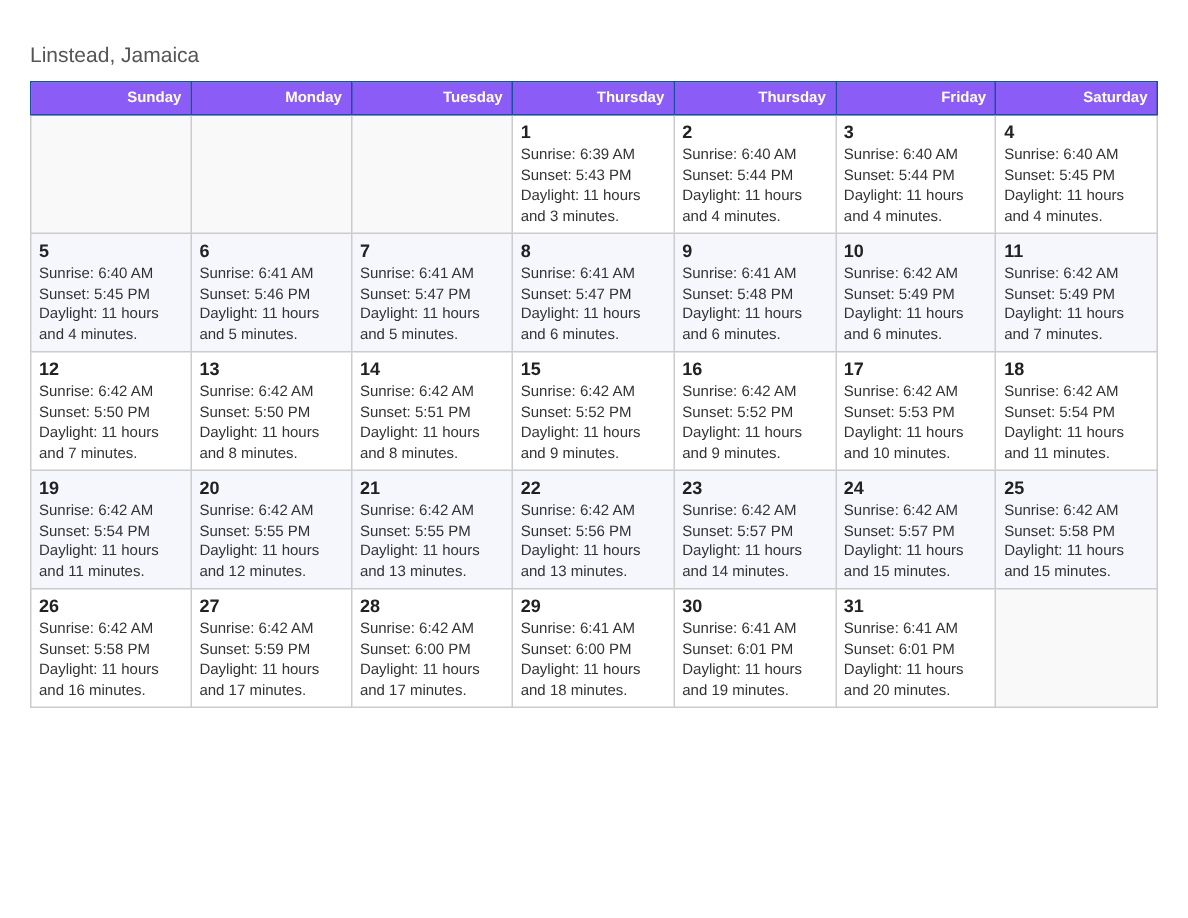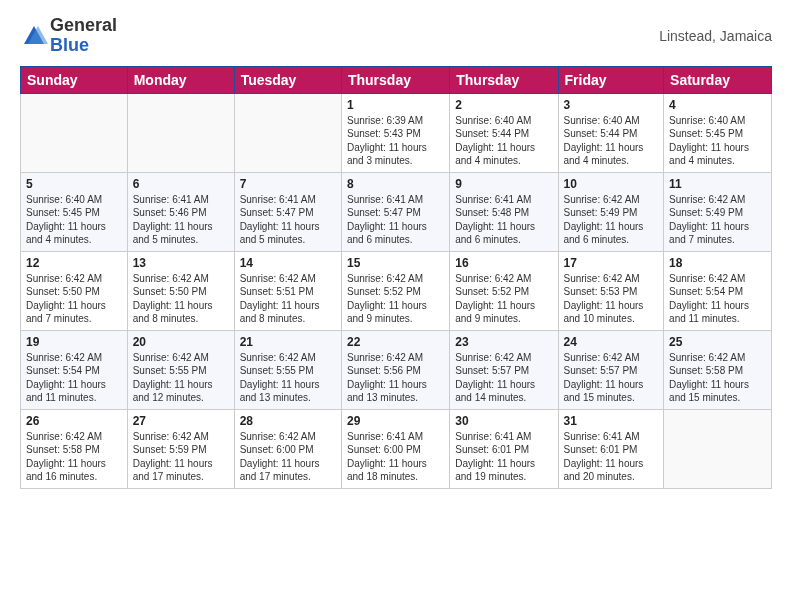--- a/index.html
+++ b/index.html
@@ -50,25 +50,25 @@
       font-size: 14px;
       color: #555;
       margin-top: 12px;
     }
     .calendar {
       width: 100%;
       border-collapse: collapse;
       font-size: 10px;
     }
     .calendar th {
-      background-color: #be185d;
+      background-color: #8b5cf6;
       color: #fff;
-      text-align: left;
+      text-align: right;
       padding: 5px 6px;
-      font-size: 14px;
+      font-size: 10px;
       font-weight: bold;
       border: 1px solid #1a4fa0;
     }
     .calendar td {
       border: 1px solid #ccc;
       vertical-align: top;
       padding: 4px 5px;
       width: 113px;
       height: 78px;
       background: #fff;
@@ -89,30 +89,20 @@
     }
     .empty-cell {
       background: #f9f9f9 !important;
     }
   </style>
 </head>
 <body>
 
 <div class="page">
   <div class="header">
-    <div class="logo">
-      <svg class="logo-icon" viewBox="0 0 28 28">
-        <polygon points="14,4 24,22 4,22" fill="#2563c0"></polygon>
-        <polygon points="18,4 28,22 8,22" fill="#4a90d9" opacity="0.6"></polygon>
-      </svg>
-      <div class="logo-text">
-        <span class="logo-general">General</span><br>
-        <span class="logo-blue">Blue</span>
-      </div>
-    </div>
     <div class="title-block">
       <div class="location">Linstead, Jamaica</div>
     </div>
   </div>
 
   <table class="calendar">
     <thead>
       <tr>
         <th>Sunday</th>
         <th>Monday</th>

